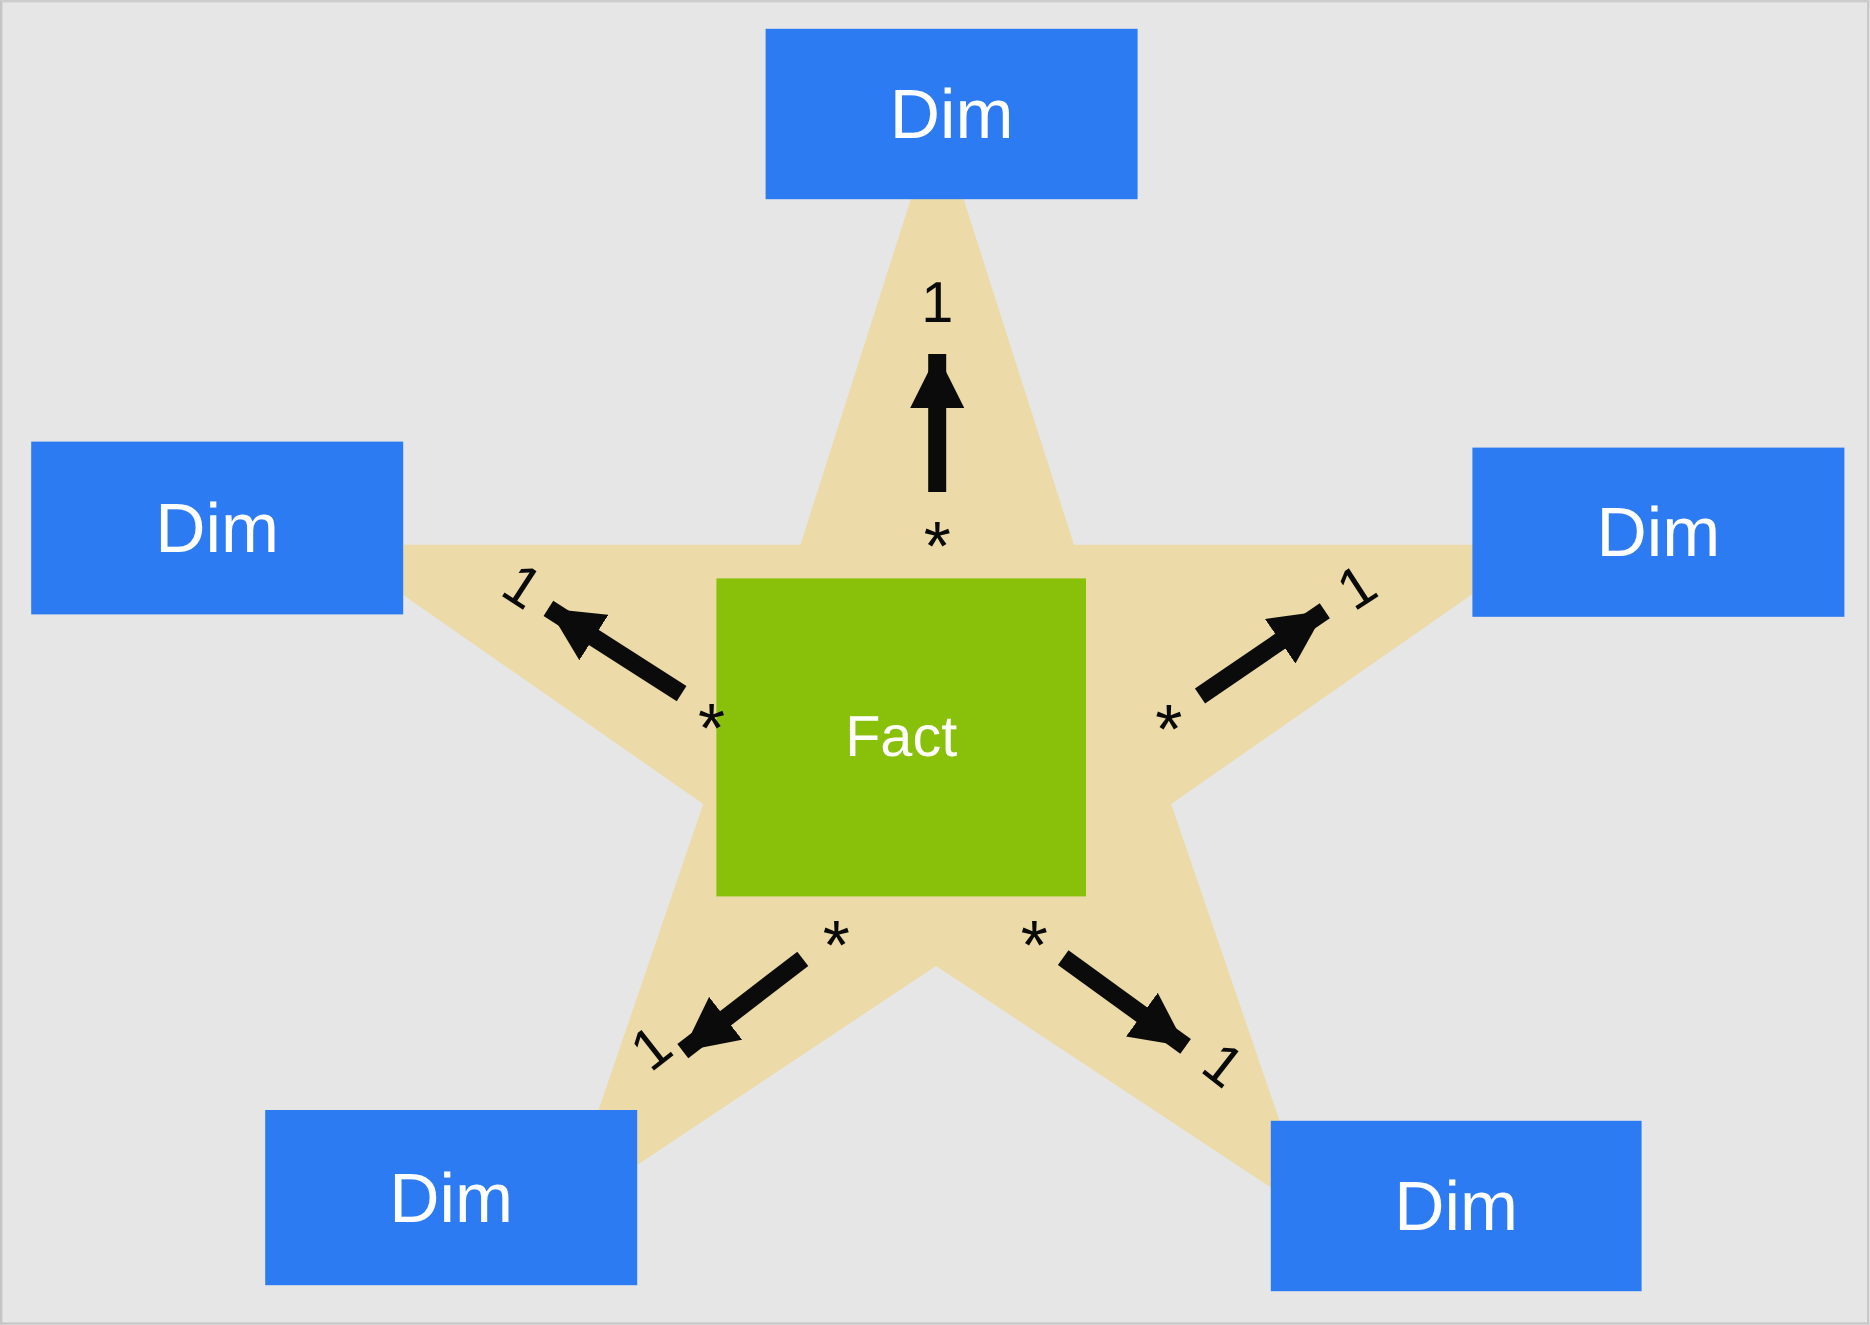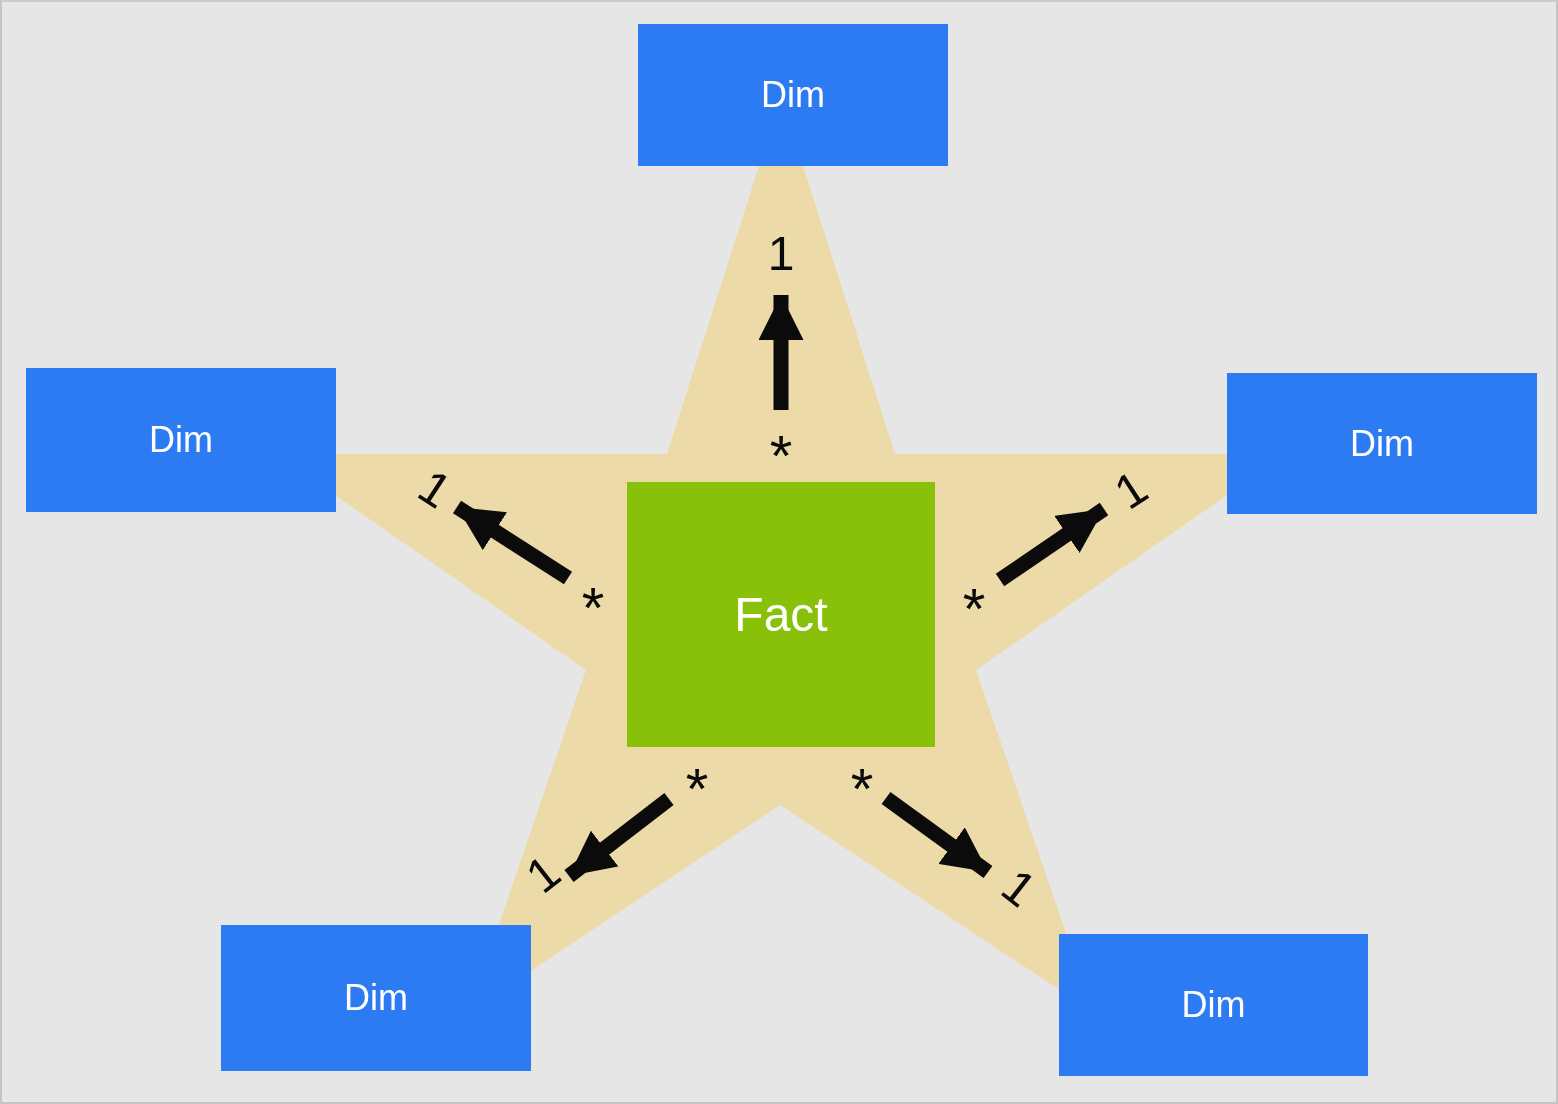--- a/index.html
+++ b/index.html
@@ -33,21 +33,21 @@
   .box {
     position: absolute;
     display: flex;
     align-items: center;
     justify-content: center;
     color: #ffffff;
     user-select: none;
   }
   .dim {
     background: #2d7bf3;
-    font-size: 36px;
+    font-size: 58px;
   }
   .fact {
     background: #89c009;
     font-size: 48px;
   }
   .card {
     position: absolute;
     color: #0a0a0a;
     white-space: nowrap;
     user-select: none;
@@ -97,21 +97,21 @@
   </div>
 
   <div class="box dim" style="left:219px; top:923px; width:310px; height:146px;">
     <span>Dim</span>
   </div>
 
   <div class="box dim" style="left:1057px; top:932px; width:309px; height:142px;">
     <span>Dim</span>
   </div>
 
-  <div class="box fact" style="left:625px; top:480px; width:308px; height:265px;">
+  <div class="box fact" style="left:595px; top:480px; width:308px; height:265px;">
     <span>Fact</span>
   </div>
 
   <div class="card one" style="left:779px; top:251px;">1</div>
   <div class="card many" style="left:779px; top:440px;">*</div>
 
   <div class="card one" style="left:433px; top:487px; --rot:33deg;">1</div>
   <div class="card many" style="left:591px; top:592px;">*</div>
 
   <div class="card one" style="left:1129px; top:488px; --rot:-33deg;">1</div>

